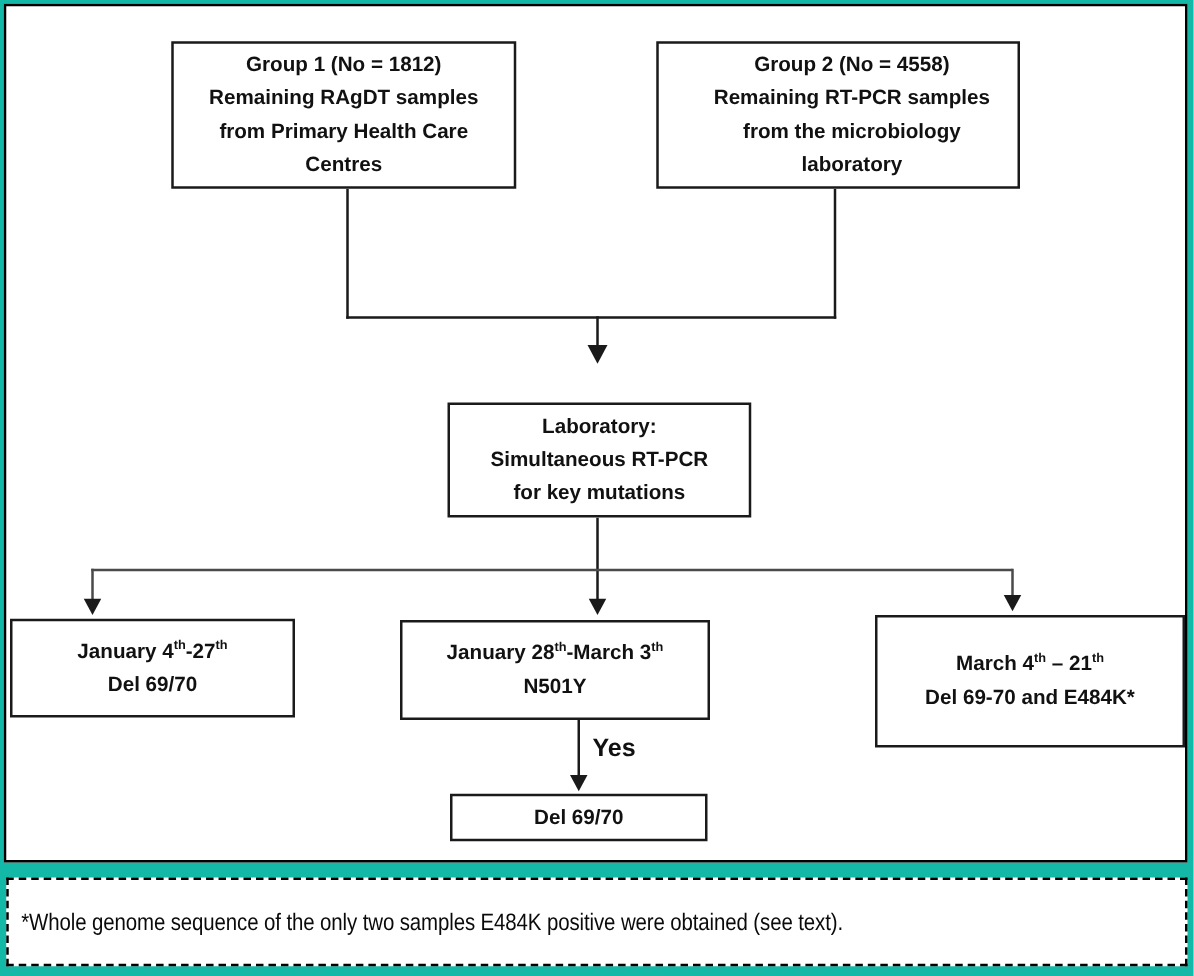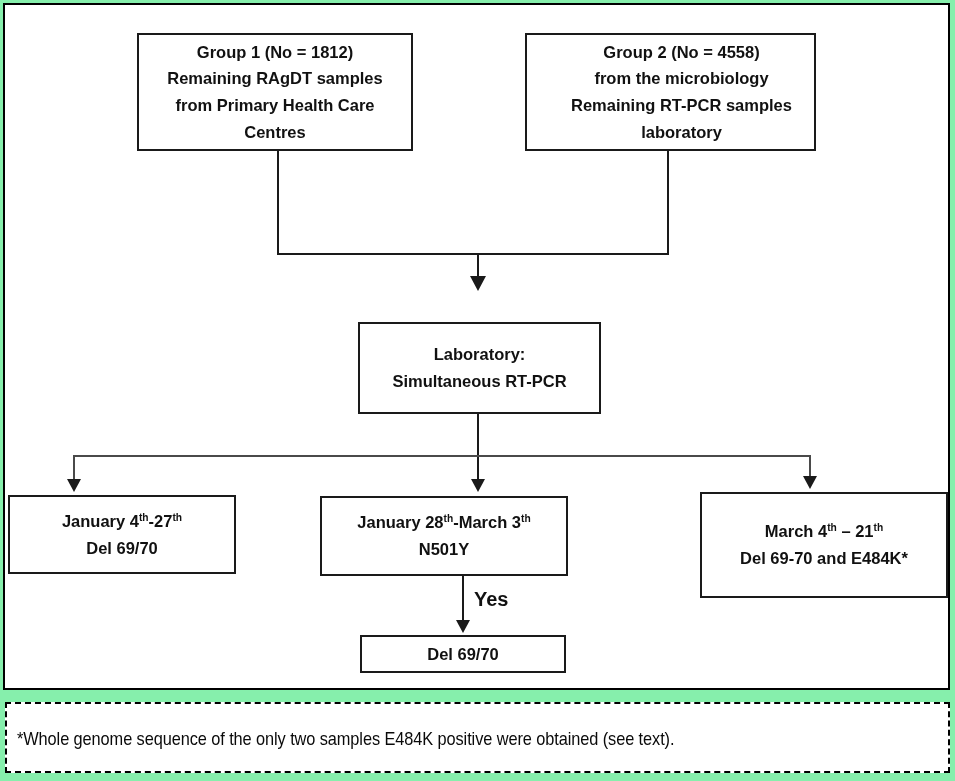--- a/index.html
+++ b/index.html
@@ -9,21 +9,21 @@
   }
   body {
     font-family: "Liberation Sans", sans-serif;
     -webkit-font-smoothing: antialiased;
   }
 
   #canvas {
     position: relative;
     width: 955px;
     height: 781px;
-    background: #86efac;
+    background: #14b8a6;
     overflow: hidden;
   }
 
   
   .outer-frame {
     position: absolute;
     left: 3px;
     top: 3px;
     width: 947px;
     height: 687px;
@@ -131,34 +131,35 @@
 
   <div class="fbox" id="box-group1">
     <span class="ln">Group 1 (No = 1812)</span>
     <span class="ln">Remaining RAgDT samples</span>
     <span class="ln">from Primary Health Care</span>
     <span class="ln">Centres</span>
   </div>
 
   <div class="fbox" id="box-group2">
     <span class="ln">Group 2 (No = 4558)</span>
+    <span class="ln">Remaining RT-PCR samples</span>
     <span class="ln">from the microbiology</span>
-    <span class="ln">Remaining RT-PCR samples</span>
     <span class="ln">laboratory</span>
   </div>
 
   <div class="line v" style="left:277px; top:151px; height:104px;"></div>
   <div class="line v" style="left:667px; top:151px; height:104px;"></div>
   <div class="line h" style="left:277px; top:253px; width:392px;"></div>
   <div class="line v" style="left:477px; top:253px; height:26px;"></div>
   <div class="arrowhead" style="left:470px; top:276px;"></div>
 
   <div class="fbox" id="box-lab">
     <span class="ln">Laboratory:</span>
     <span class="ln">Simultaneous RT-PCR</span>
+    <span class="ln">for key mutations</span>
   </div>
 
   <div class="line v" style="left:477px; top:414px; height:68px;"></div>
   <div class="line h thin" style="left:73px; top:455px; width:737px;"></div>
 
   <div class="line v thin" style="left:73px; top:455px; height:26px;"></div>
   <div class="arrowhead small" style="left:67px; top:479px;"></div>
 
   <div class="arrowhead small" style="left:471px; top:479px;"></div>
 

